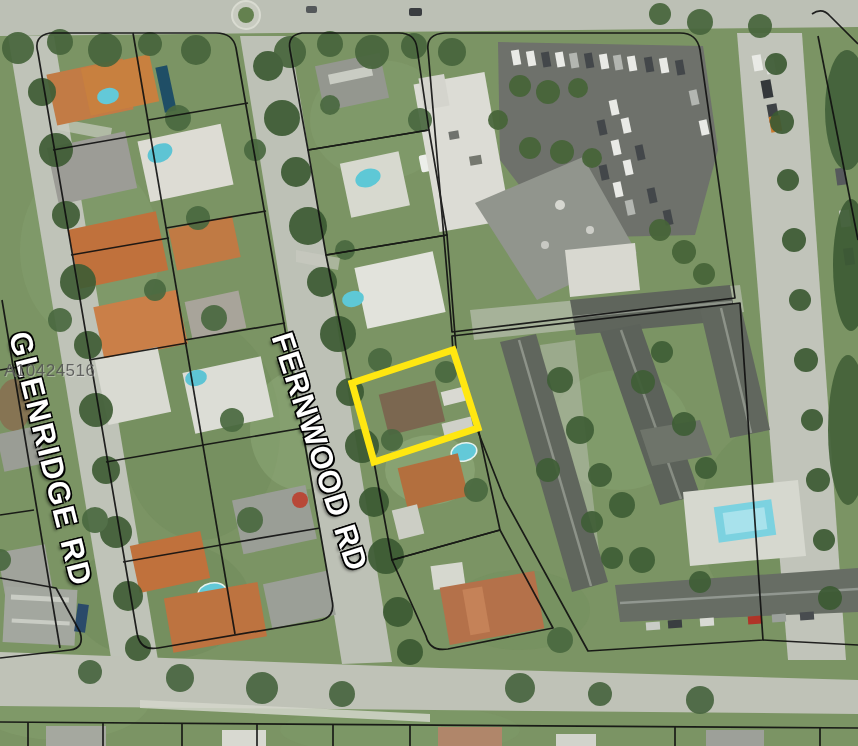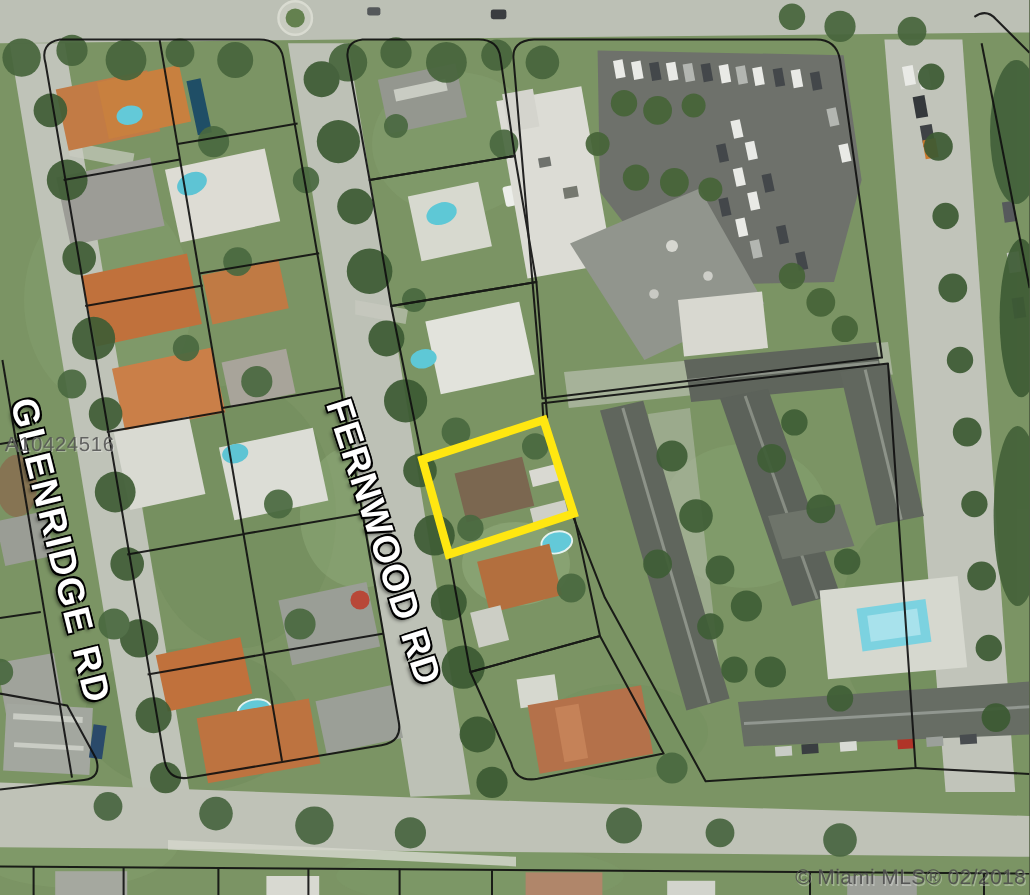--- a/index.html
+++ b/index.html
@@ -376,14 +376,13 @@
     <path d="M675 727 L675 746"></path>
         <path d="M820 728 L820 746"></path>
   </g>
 
   <polygon points="352,383 453,350 478,428 374,462" fill="none" stroke="#FFE711" stroke-width="7" stroke-linejoin="miter"></polygon>
 </svg>
 
   <div class="street-label glenridge">GLENRIDGE RD</div>
   <div class="street-label fernwood">FERNWOOD RD</div>
   <div class="watermark listing">A10424516</div>
-  <div class="watermark copyright">© Miami MLS® 02/2018</div>
 </div>
 
 </body></html>

